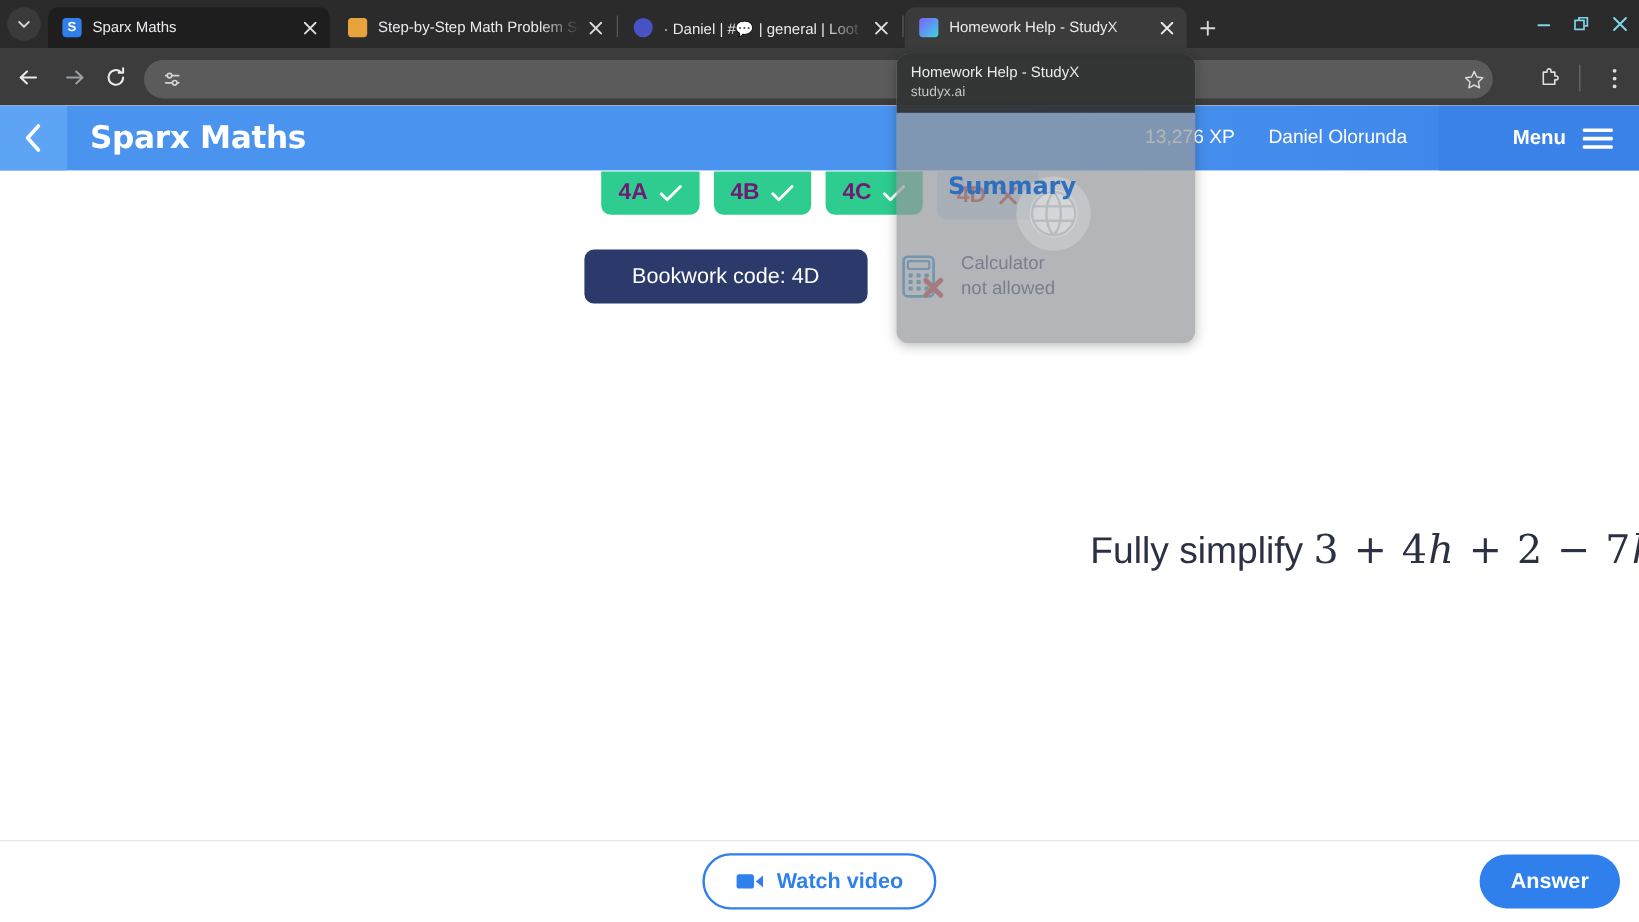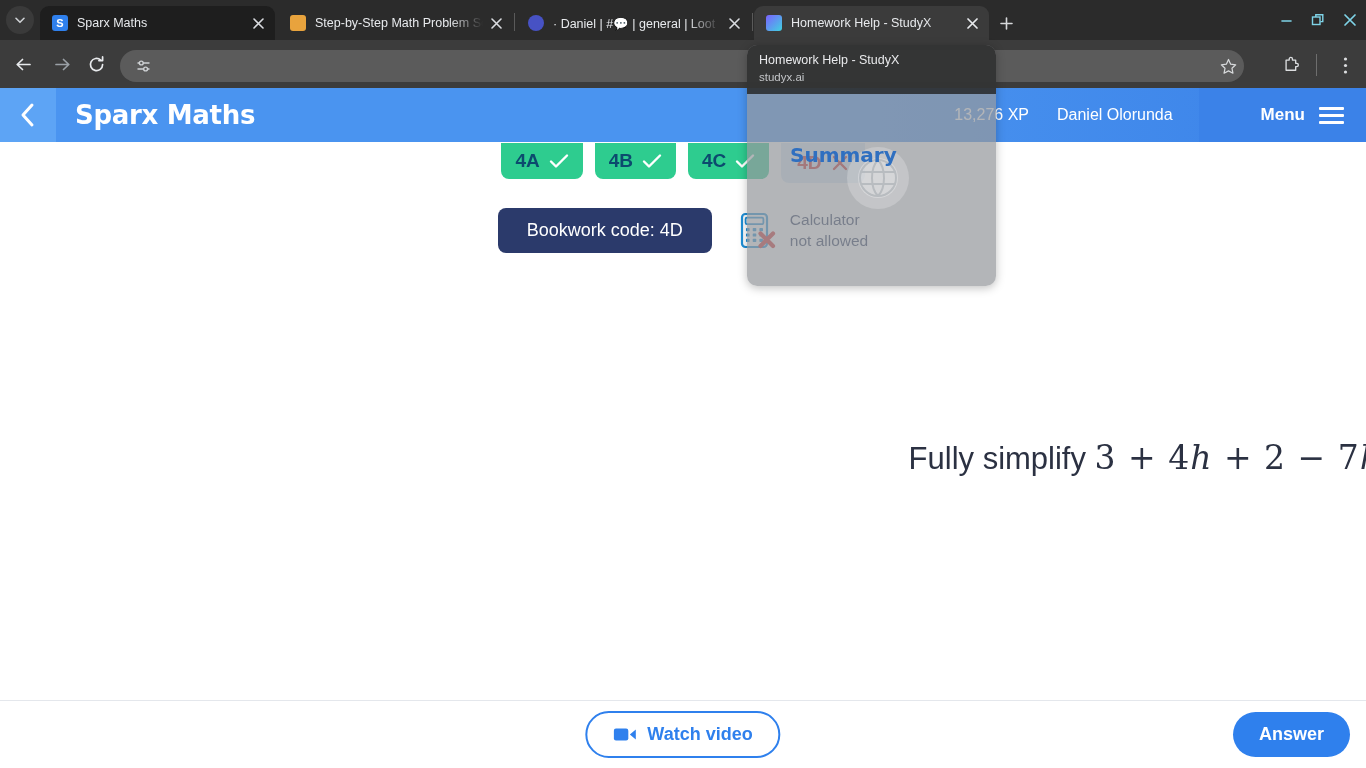--- a/index.html
+++ b/index.html
@@ -130,33 +130,33 @@
 
   
   .badges {
     position: absolute; top: 54px; left: 0; width: 100%; height: 52px;
     display: flex; justify-content: center; align-items: flex-start; gap: 12px;
     padding-top: 1px;
   }
   .badge {
     height: 36px; min-width: 77px; border-radius: 0 0 8px 8px;
     display: flex; align-items: center; justify-content: center; gap: 9px;
-    font-size: 19px; font-weight: bold; color: #0c4a6e;
+    font-size: 19px; font-weight: bold; color: #701a75;
     padding: 0 14px;
   }
   .badge.done { background: #2ecc8f; }
   .badge.current { background: #dceaf7; color: #c62828; padding: 0 16px; height: 40px; }
 
   .code-row {
     position: absolute; top: 120px; left: 0; width: 100%;
     display: flex; justify-content: center; align-items: center; gap: 28px;
   }
   .bookwork {
     background: #2b3a6b; color: #ffffff; font-size: 18px;
-    border-radius: 8px; padding: 12px 29px;
+    border-radius: 8px; padding: 12px 40px;
   }
   .calc-block { display: flex; align-items: center; gap: 14px; }
   .calc-text { color: #2b3a5e; font-size: 15.5px; line-height: 1.35; }
 
   .question {
     position: absolute; top: 350px; left: 16px; width: 100%;
     text-align: right; color: #2b3142;
   }
   .q-prefix { font-size: 31px; }
   .q-math {

